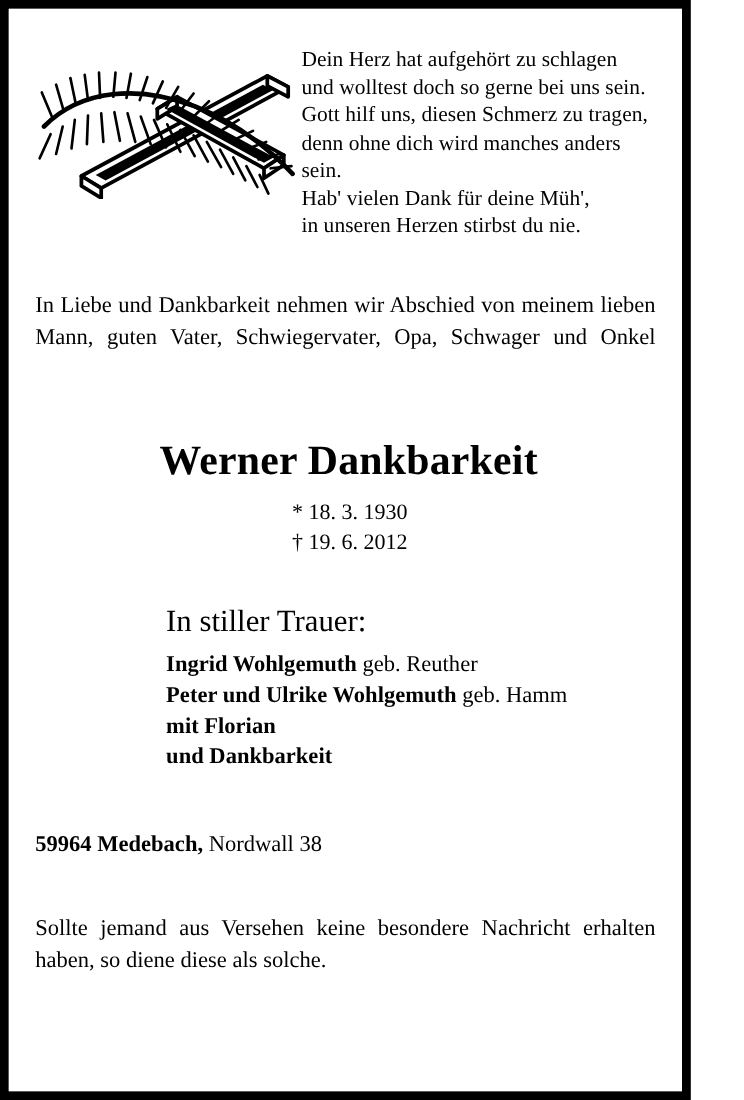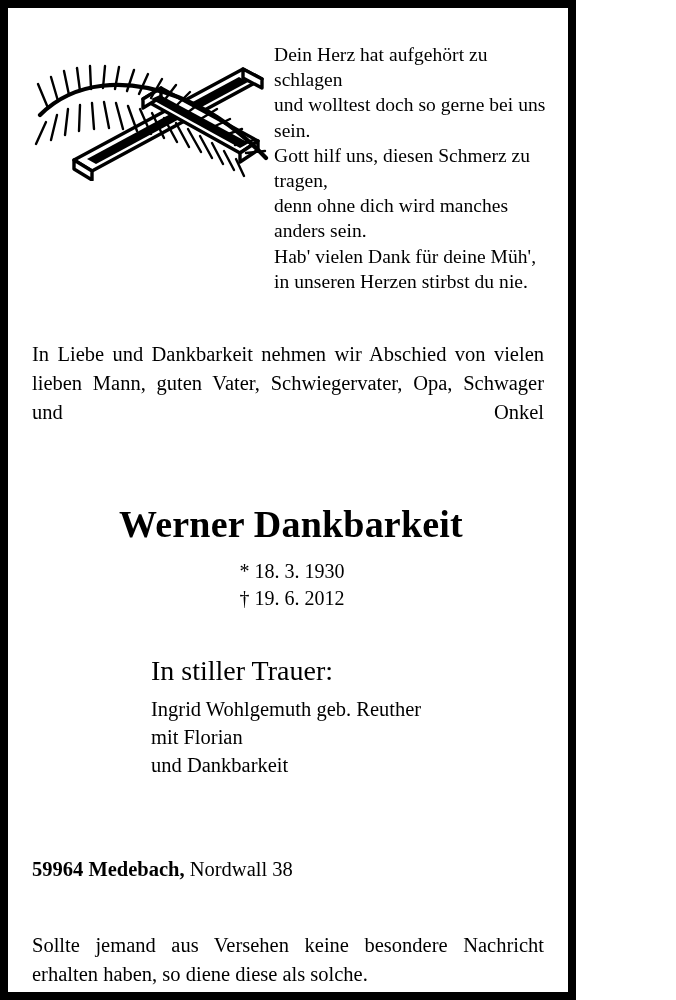--- a/index.html
+++ b/index.html
@@ -11,21 +11,21 @@
   body {
     width: 676px;
     height: 1000px;
     font-family: "Liberation Serif", "DejaVu Serif", serif;
     color: #000000;
     overflow: hidden;
   }
 
   .notice-frame {
     position: relative;
-    width: 576px;
+    width: 628px;
     height: 1000px;
     background: #ffffff;
     border: 8px solid #000000;
   }
 
   .notice-inner {
     position: relative;
     width: 100%;
     height: 100%;
     background: #ffffff;
@@ -102,30 +102,30 @@
     font-size: 28px;
     line-height: 26px;
     margin-bottom: 11px;
   }
   .mourner-line {
     font-size: 20.5px;
     line-height: 28px;
     white-space: nowrap;
   }
   .mourner-line .strong {
-    font-weight: normal;
+    font-weight: bold;
   }
   .mourner-line .plain {
     font-weight: normal;
     margin-top: 18px;
   }
 
   
   .address {
-    margin-top: 76px;
+    margin-top: 52px;
     padding-left: 6px;
     font-size: 20.5px;
     line-height: 28px;
   }
   .address .strong { font-weight: bold; }
   .address .plain { font-weight: normal; }
 
   
   .footer-block {
     margin-top: 48px;
@@ -213,37 +213,40 @@
       </div>
 
       <div class="verse">Dein Herz hat aufgehört zu schlagen
 und wolltest doch so gerne bei uns sein.
 Gott hilf uns, diesen Schmerz zu tragen,
 denn ohne dich wird manches anders sein.
 Hab' vielen Dank für deine Müh',
 in unseren Herzen stirbst du nie.</div>
     </div>
 
-    <div class="intro">In Liebe und Dankbarkeit nehmen wir Abschied von vielen lieben Mann, guten Vater, Schwiegervater, Opa, Schwager und Onkel</div>
+    <div class="intro">In Liebe und Dankbarkeit nehmen wir Abschied von meinem lieben Mann, guten Vater, Schwiegervater, Opa, Schwager und Onkel</div>
 
     <div class="name-block">
       <div class="deceased-name">Werner Dankbarkeit</div>
       <div class="dates">
         <span class="date-line">* 18. 3. 1930</span>
         <span class="date-line">† 19. 6. 2012</span>
       </div>
     </div>
 
     <div class="mourners">
       <div class="mourners-heading">In stiller Trauer:</div>
 
       <div class="mourner-line">
         <span class="strong">Ingrid Wohlgemuth</span><span class="plain"> geb. Reuther</span>
       </div>
       <div class="mourner-line">
+        <span class="strong">Peter und Ulrike Wohlgemuth</span><span class="plain"> geb. Hamm</span>
+      </div>
+      <div class="mourner-line">
         <span class="strong">mit Florian</span><span class="plain"></span>
       </div>
       <div class="mourner-line">
         <span class="strong">und Dankbarkeit</span><span class="plain"></span>
       </div>
     </div>
 
     <div class="address">
       <span class="strong">59964 Medebach,</span><span class="plain"> Nordwall 38</span>
     </div>

